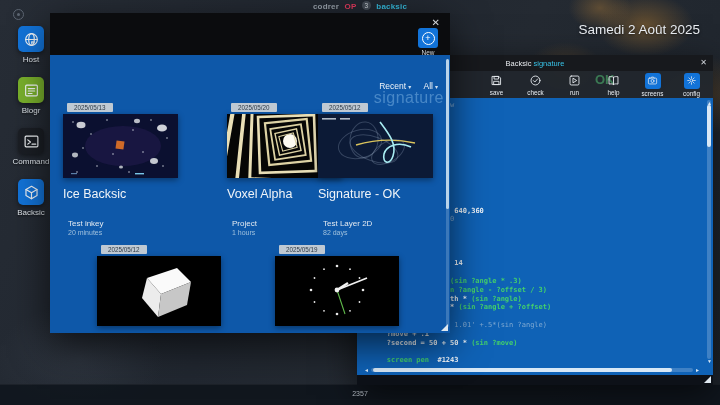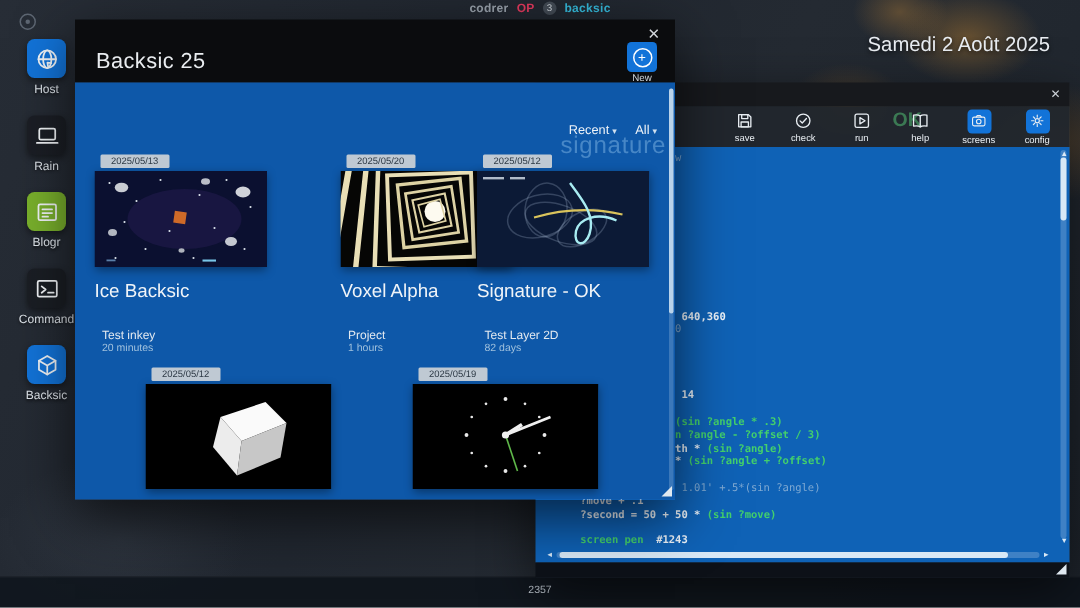--- a/index.html
+++ b/index.html
@@ -111,29 +111,20 @@
         <svg viewBox="0 0 16 16">
           <circle cx="8" cy="8" r="5.5"></circle>
           <ellipse cx="8" cy="8" rx="2.6" ry="5.5"></ellipse>
           <path d="M2.5 8h11"></path>
           <path d="M10.5 10.5l-2.4-.4.4 2.4"></path>
         </svg>
       </div>
       <div class="sb-label">Host</div>
     </div>
     <div class="sb-item">
-      <div class="sb-tile dark">
-        <svg viewBox="0 0 16 16">
-          <rect x="3" y="3.5" width="10" height="7" rx="1"></rect>
-          <path d="M1.5 12.5h13"></path>
-        </svg>
-      </div>
-      <div class="sb-label">Rain</div>
-    </div>
-    <div class="sb-item">
       <div class="sb-tile green">
         <svg viewBox="0 0 16 16">
           <rect x="2.5" y="3" width="11" height="10" rx="1"></rect>
           <path d="M5 6.2h6M5 8.5h6M5 10.8h3.5"></path>
         </svg>
       </div>
       <div class="sb-label">Blogr</div>
     </div>
     <div class="sb-item">
       <div class="sb-tile dark">
@@ -151,20 +142,23 @@
           <path d="M8 2.2l5.2 3v5.6L8 13.8l-5.2-3V5.2z"></path>
           <path d="M8 8.2v5.6M8 8.2L2.8 5.2M8 8.2l5.2-3"></path>
         </svg>
       </div>
       <div class="sb-label">Backsic</div>
     </div>
   </div>
 
 <div class="abs" id="code-panel">
   <div class="abs" id="cp-header">
+    <div class="abs" id="cp-title">
+      <span>Backsic </span><span class="accent">signature</span>
+    </div>
     <div class="abs" id="cp-close">✕</div>
   </div>
   <div class="abs" id="cp-toolbar">
     <div class="abs" id="cp-ghost">OK</div>
     <div class="abs" id="cp-buttons">
         <div class="tb-btn">
           <div class="tb-ico">
             <svg viewBox="0 0 16 16">
               <path d="M3 3h8l2 2v8H3z"></path>
               <rect x="5.5" y="3" width="5" height="3.2"></rect>
@@ -233,21 +227,20 @@
   <div class="abs" id="cp-hscroll">
     <div class="abs" id="cp-hthumb"></div>
   </div>
   <div class="abs cp-harrow" style="right:13px;">►</div>
   <div class="abs" id="cp-bottom"></div>
   <div class="abs grip" id="cp-grip"></div>
 </div>
 
 <div class="abs" id="main-win">
   <div class="abs" id="mw-titlebar">
-    <div class="abs" id="mw-title">Backsic 25</div>
     <div class="abs" id="mw-close">✕</div>
     <div class="abs" id="mw-new">
       <div class="plus-circle">+</div>
     </div>
     <div class="abs" id="mw-new-label">New</div>
   </div>
   <div class="abs" id="mw-content">
     <div class="abs" id="mw-watermark">signature</div>
     <div class="abs" id="mw-filters">
       <span class="f-item"><span>Recent</span><span class="chev">▾</span></span>

